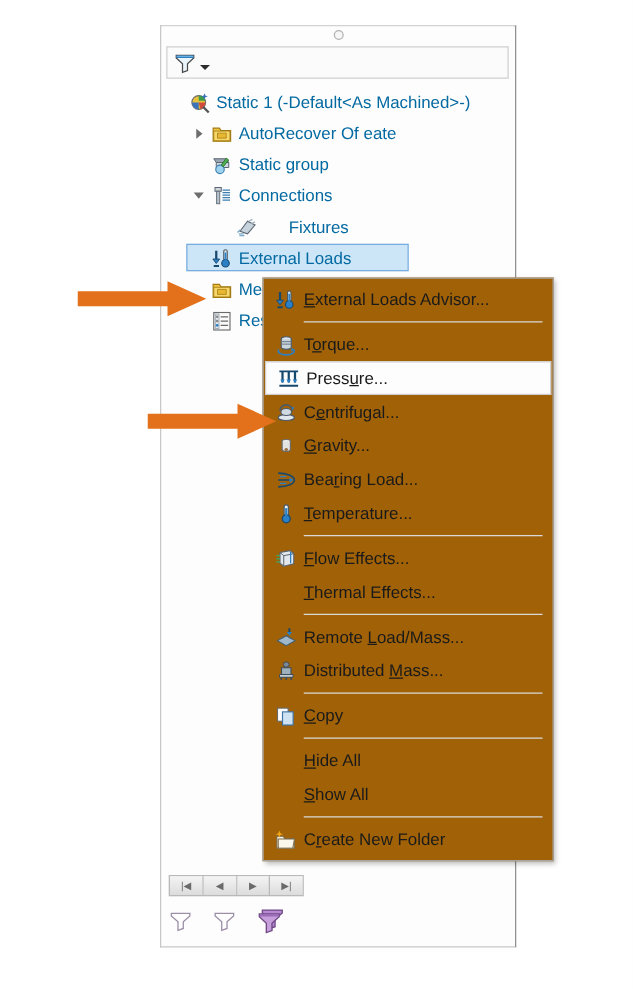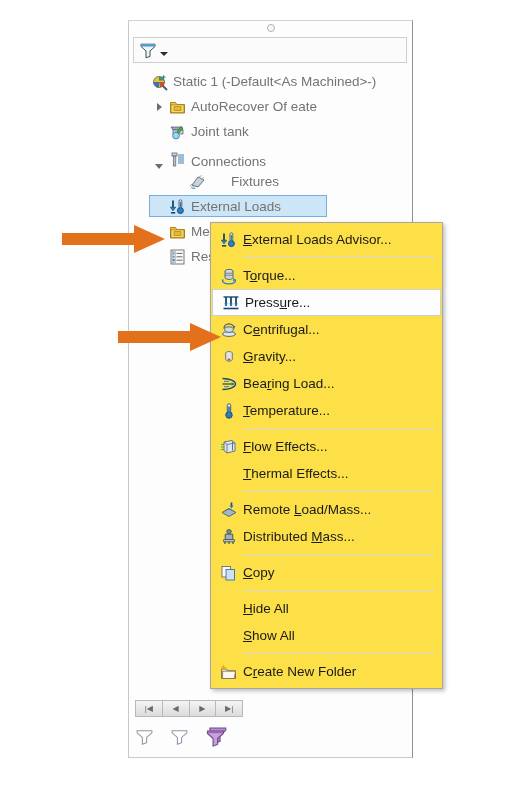--- a/index.html
+++ b/index.html
@@ -74,21 +74,21 @@
     position: absolute;
     left: 0;
     top: 48px;
     width: 283px;
   }
   .tree-row {
     height: 25px;
     display: flex;
     align-items: center;
     font-size: 13.5px;
-    color: #737373;
+    color: #0369a1;
     white-space: nowrap;
     position: relative;
   }
   .tree-row .twisty {
     width: 16px;
     min-width: 16px;
     display: flex;
     align-items: center;
     justify-content: center;
   }
@@ -163,21 +163,21 @@
     gap: 16px;
     padding-left: 2px;
   }
 
   
   #context-menu {
     position: absolute;
     left: 210px;
     top: 222px;
     width: 233px;
-    background: #fde047;
+    background: #a16207;
     border: 1px solid #a6a6a6;
     box-shadow: 2px 2px 4px rgba(0,0,0,0.25);
     box-sizing: border-box;
     padding: 3px 0;
     z-index: 20;
   }
   .menu-item {
     height: 27px;
     display: flex;
     align-items: center;
@@ -268,23 +268,23 @@
         <span class="tico">
           <span style="display: inline-flex; align-items: center; justify-content: center;">
             <svg width="18" height="18" viewBox="0 0 18 18">
               <path d="M2 4 L12 4 L14 7 L4 7 Z" fill="#9aa7b4" stroke="#5b6672" stroke-width="0.8"></path>
               <path d="M4 7 L14 7 L14 11 L4 11 Z" fill="#cfd8e0" stroke="#5b6672" stroke-width="0.8"></path>
               <circle cx="7" cy="12.5" r="3.4" fill="#9fd2ef" stroke="#3a7fae" stroke-width="0.9"></circle>
               <path d="M8 9 L12 3.5 L14 5 L9.5 10.5z" fill="#4caf50" stroke="#2e6b31" stroke-width="0.7"></path>
             </svg>
           </span>
         </span>
-        <span class="tlabel">Joint tank</span>
-      </div>
-      <div class="tree-row" style="padding-left: 22px; align-items: flex-end;">
+        <span class="tlabel">Static group</span>
+      </div>
+      <div class="tree-row" style="padding-left: 22px;">
         <span class="twisty">
           <i class="tri-down"></i>
         </span>
         <span class="tico">
           <span style="display: inline-flex; align-items: center; justify-content: center;">
             <svg width="18" height="18" viewBox="0 0 18 18">
               <rect x="3" y="2" width="5" height="3" fill="#cfd6dc" stroke="#5b6672" stroke-width="0.8"></rect>
               <rect x="4.3" y="5" width="2.5" height="10" fill="#b9c2ca" stroke="#5b6672" stroke-width="0.7"></rect>
               <path d="M9 4h6M9 6h6M9 8h6M9 10h6M9 12h6" stroke="#3a7fae" stroke-width="1"></path>
             </svg>

